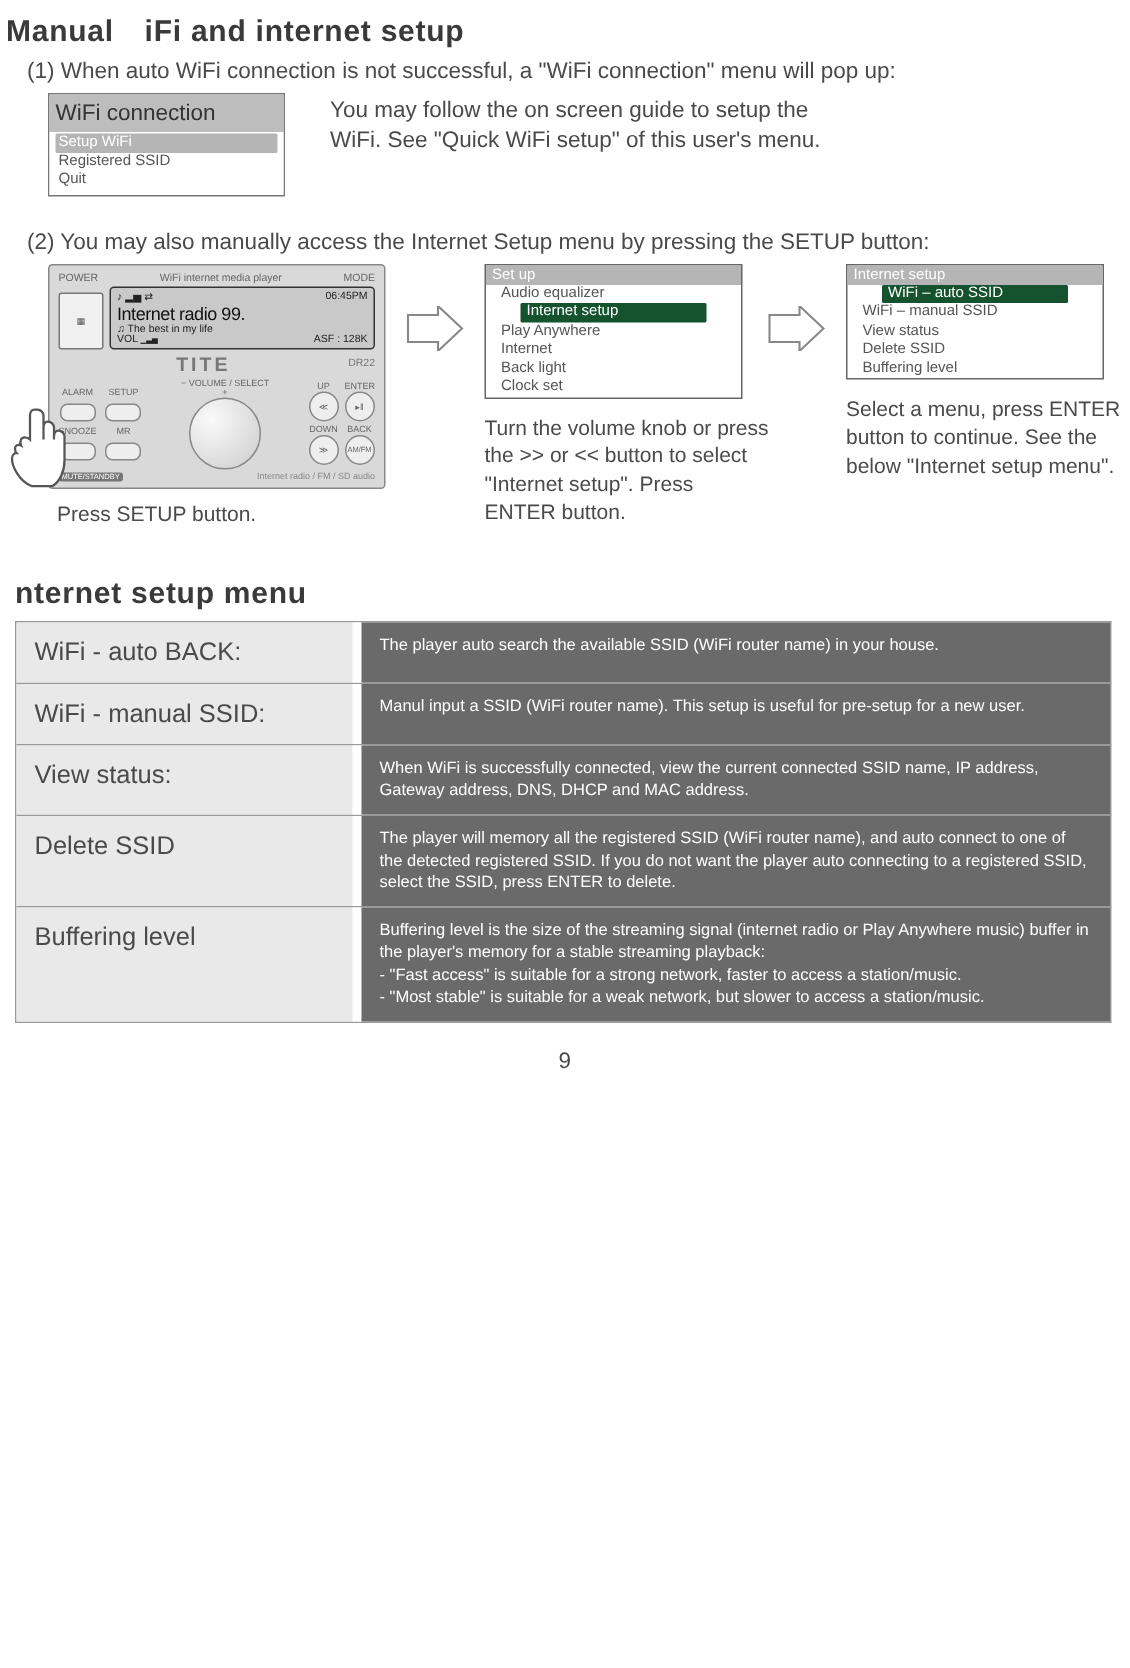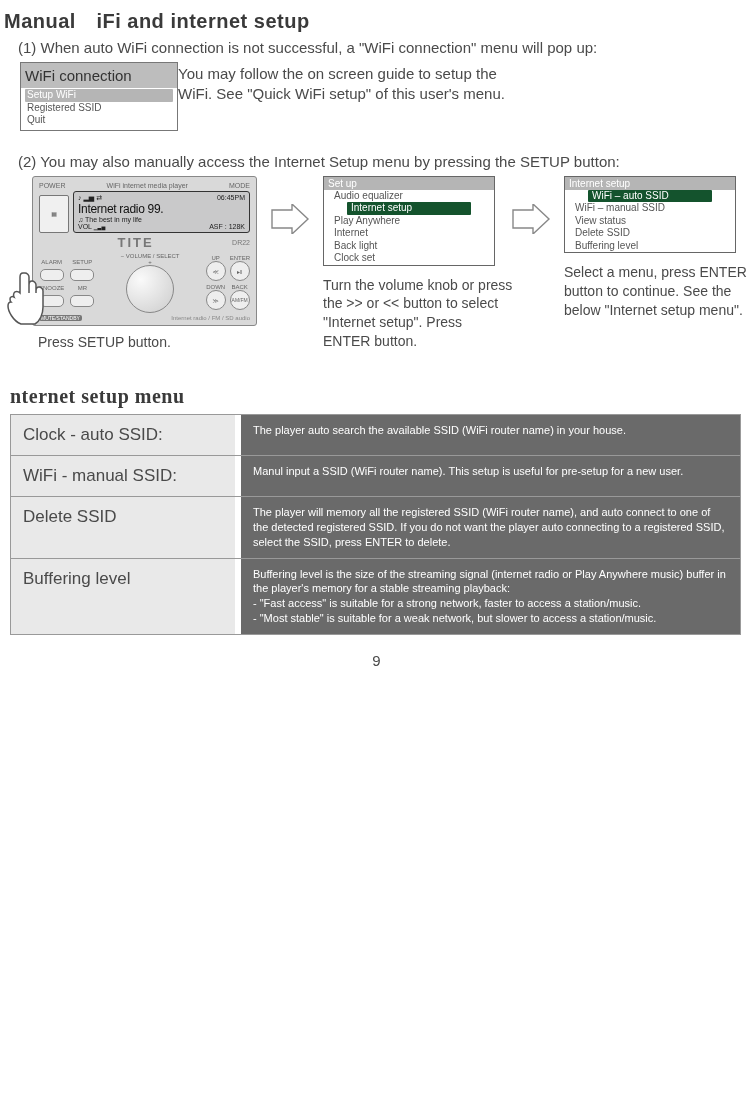--- a/index.html
+++ b/index.html
@@ -23,22 +23,22 @@
     color: #3a3a3a;
   }
   .para {
     font-size: 15px;
     color: #4a4a4a;
     margin-left: 14px;
     margin-bottom: 6px;
   }
   .row1 {
     display: flex;
-    gap: 0;
-    margin-left: 16px;
+    gap: 30px;
+    margin-left: 28px;
     align-items: flex-start;
     margin-bottom: 22px;
   }
   .wifi-conn-box {
     border: 1px solid #777;
     width: 156px;
     background: #fff;
   }
   .wifi-conn-title {
     background: #bdbdbd;
@@ -205,21 +205,20 @@
     margin-top:10px;
     line-height:1.35;
     width:190px;
   }
   .section-title {
     font-size:20px;
     font-weight:bold;
     color:#3a3a3a;
     margin:34px 0 6px 6px;
     letter-spacing:0.5px;
-    font-family:Liberation Serif, serif;
   }
   .table-wrap {
     border:1px solid #999;
     margin-left:6px;
     width: calc(100% - 10px);
     max-width: 740px;
   }
   .trow {
     display:flex;
     border-top:1px solid #999;
@@ -399,26 +398,30 @@
       </div>
       <div class="menu-caption">Select a menu, press ENTER button to continue. See the below "Internet setup menu".</div>
     </div>
 
   </div>
 
   <div class="section-title">nternet setup menu</div>
 
   <div class="table-wrap">
     <div class="trow">
-      <div class="tcell-left">Clock - auto SSID:</div>
+      <div class="tcell-left">WiFi - auto BACK:</div>
       <div class="tcell-right">The player auto search the available SSID (WiFi router name) in your house.</div>
     </div>
     <div class="trow">
       <div class="tcell-left">WiFi - manual SSID:</div>
       <div class="tcell-right">Manul input a SSID (WiFi router name). This  setup is useful for pre-setup for a new user.</div>
+    </div>
+    <div class="trow">
+      <div class="tcell-left">View status:</div>
+      <div class="tcell-right">When WiFi is successfully connected, view the current connected SSID name, IP address, Gateway address, DNS, DHCP and MAC address.</div>
     </div>
     <div class="trow">
       <div class="tcell-left">Delete SSID</div>
       <div class="tcell-right">The player will memory all the registered SSID (WiFi router name), and auto connect to one of the detected registered SSID. If you do not want the player auto connecting to a registered SSID, select the SSID, press ENTER to delete.</div>
     </div>
     <div class="trow">
       <div class="tcell-left">Buffering level</div>
       <div class="tcell-right" style="white-space:pre-line;">Buffering level is the size of the streaming signal (internet radio or Play Anywhere music) buffer in the player's memory for a stable streaming playback:
 - "Fast access" is suitable for a strong network, faster to access a station/music.
 - "Most stable" is suitable for a weak network, but slower to access a station/music.</div>

